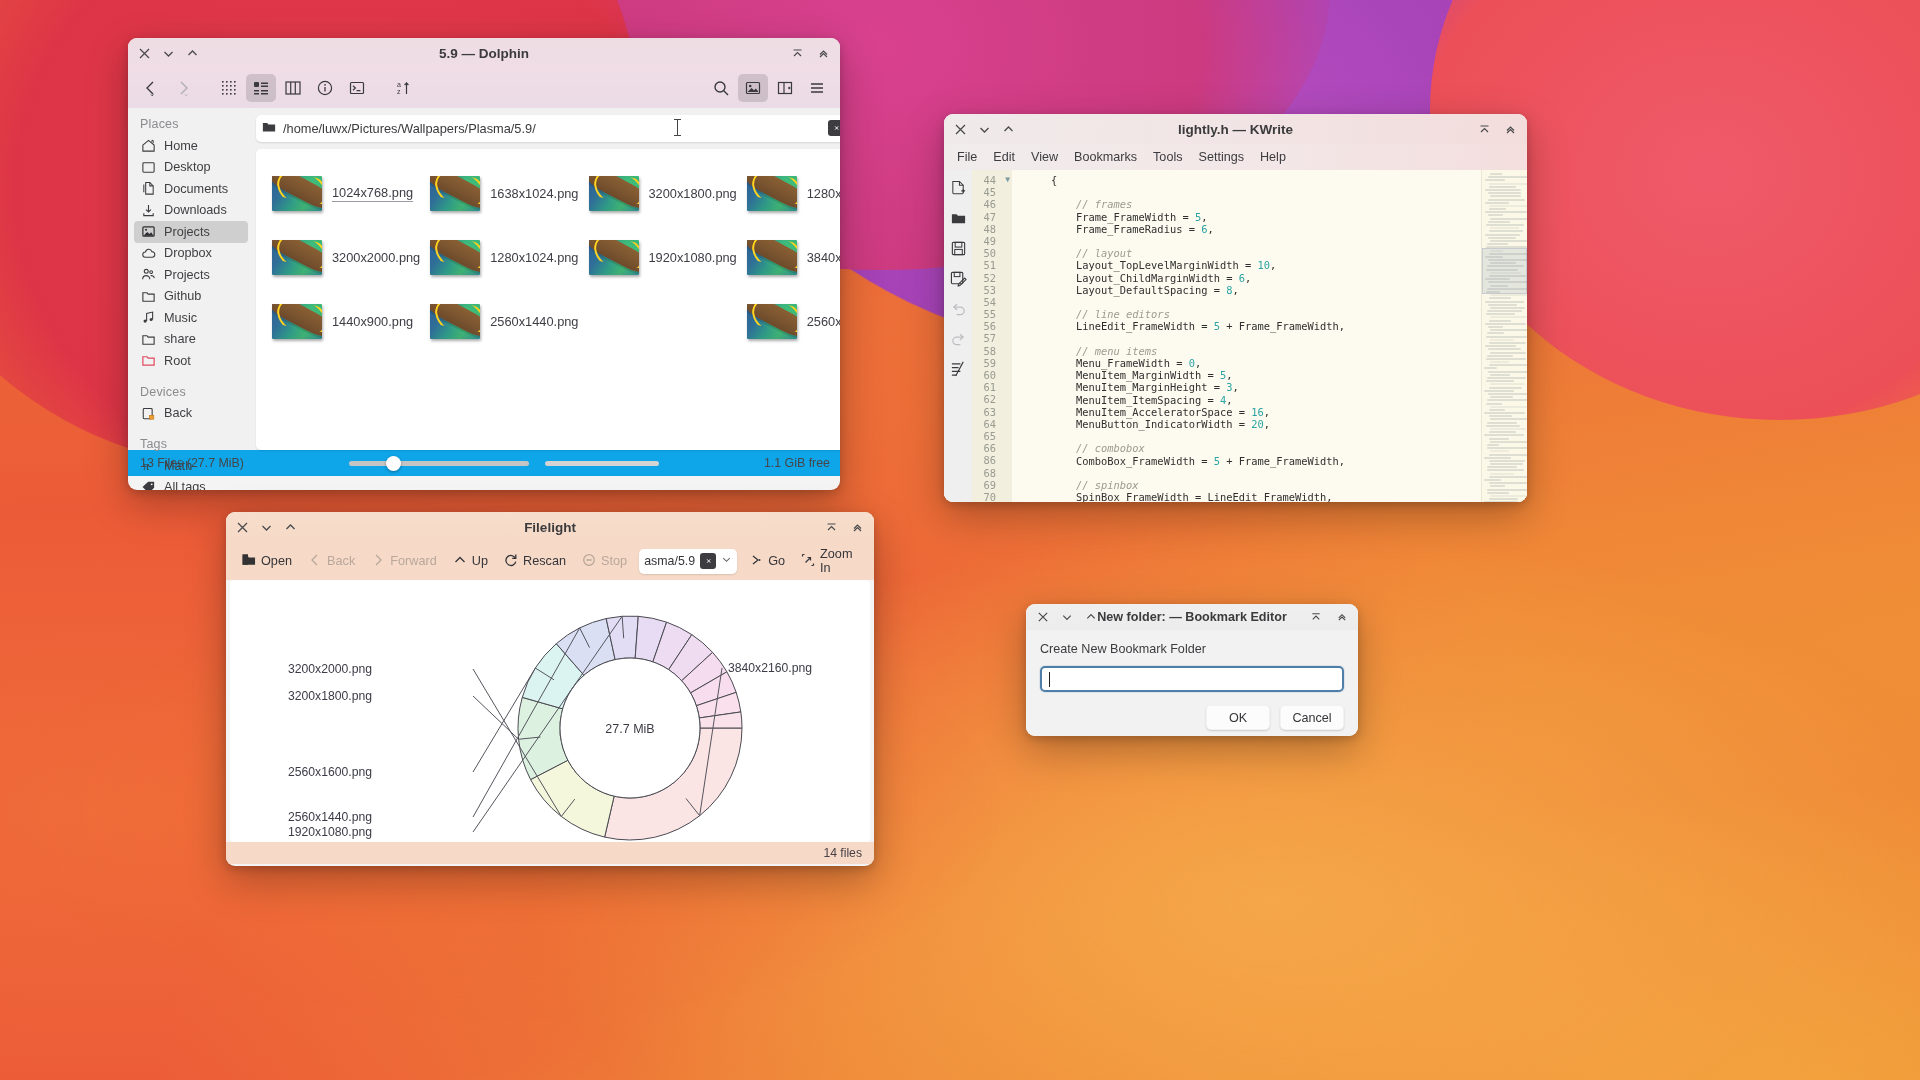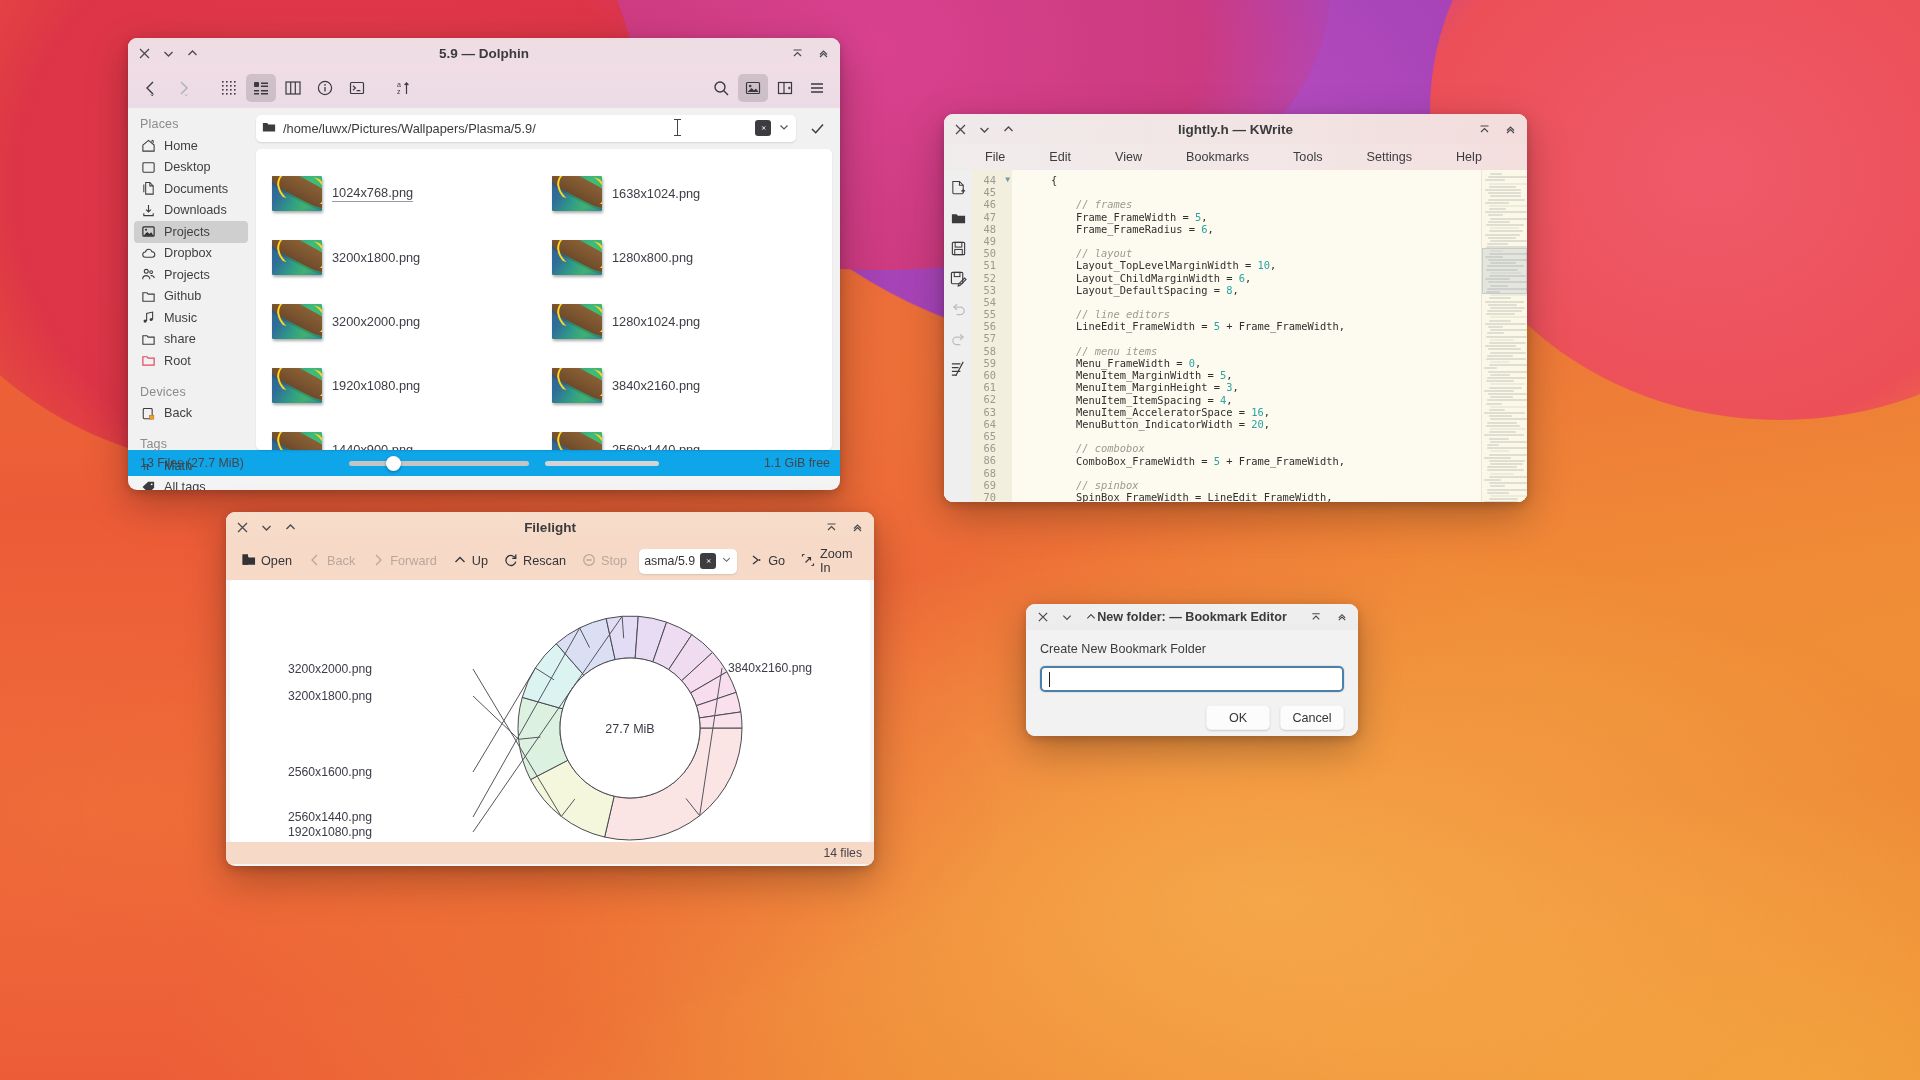--- a/index.html
+++ b/index.html
@@ -131,21 +131,21 @@
     display: flex; align-items: center; justify-content: center; cursor: pointer;
   }
   .files-pane {
     flex: 1; background: #fff; border-radius: 5px; overflow: hidden;
     box-shadow: 0 1px 2px rgba(0,0,0,.10);
     padding: 12px 10px;
     position: relative;
   }
   .file-grid {
     display: grid;
-    grid-template-columns: repeat(2, 1fr);
+    grid-template-columns: repeat(4, 1fr);
     grid-auto-rows: 64px;
     column-gap: 4px;
   }
   .file-item { display: flex; align-items: center; gap: 10px; padding-left: 6px; cursor: pointer; }
   .thumb {
     width: 50px; height: 35px; flex: 0 0 50px;
     border-radius: 1px;
     box-shadow: 1px 2px 3px rgba(0,0,0,.33);
     background:
       radial-gradient(circle at 78% 22%, #3fc07a 0%, rgba(63,192,122,0) 58%),
@@ -187,21 +187,21 @@
   .status-right { flex: 0 0 auto; }
 
   
   #kwrite { left: 944px; top: 114px; width: 583px; height: 388px; }
   #kwrite .titlebar { background: linear-gradient(95deg, #f0eaea 0%, #f2e4e4 55%, #f3dcdc 100%); }
   .kw-menubar {
     height: 26px; display: flex; align-items: center; gap: 2px; padding: 0 6px;
     background: linear-gradient(95deg, #f1ecec 0%, #f3e6e6 60%, #f4dede 100%);
     font-size: 12.6px; color: #3c3c40;
   }
-  .kw-menu { padding: 3px 7px; border-radius: 4px; cursor: pointer; margin-left: 28px; }
+  .kw-menu { padding: 3px 7px; border-radius: 4px; cursor: pointer; }
   .kw-body { display: flex; height: 336px; background: #fdfbee; }
   .kw-sidebar {
     width: 28px; flex: 0 0 28px; background: #f0eff0;
     display: flex; flex-direction: column; align-items: center; padding-top: 10px; gap: 13px;
   }
   .kw-sico { width: 17px; height: 17px; color: #3b3b3e; cursor: pointer; }
   .kw-sico.dim { color: #bdbdc0; }
   .kw-editor { flex: 1; display: flex; overflow: hidden; position: relative; background: #fdfbef; }
   .kw-gutter {
     width: 40px; flex: 0 0 40px; background: #f2efdf; text-align: right;

